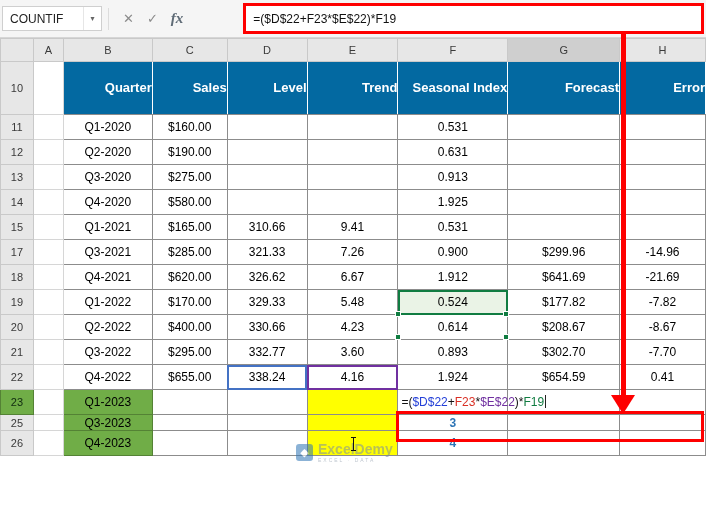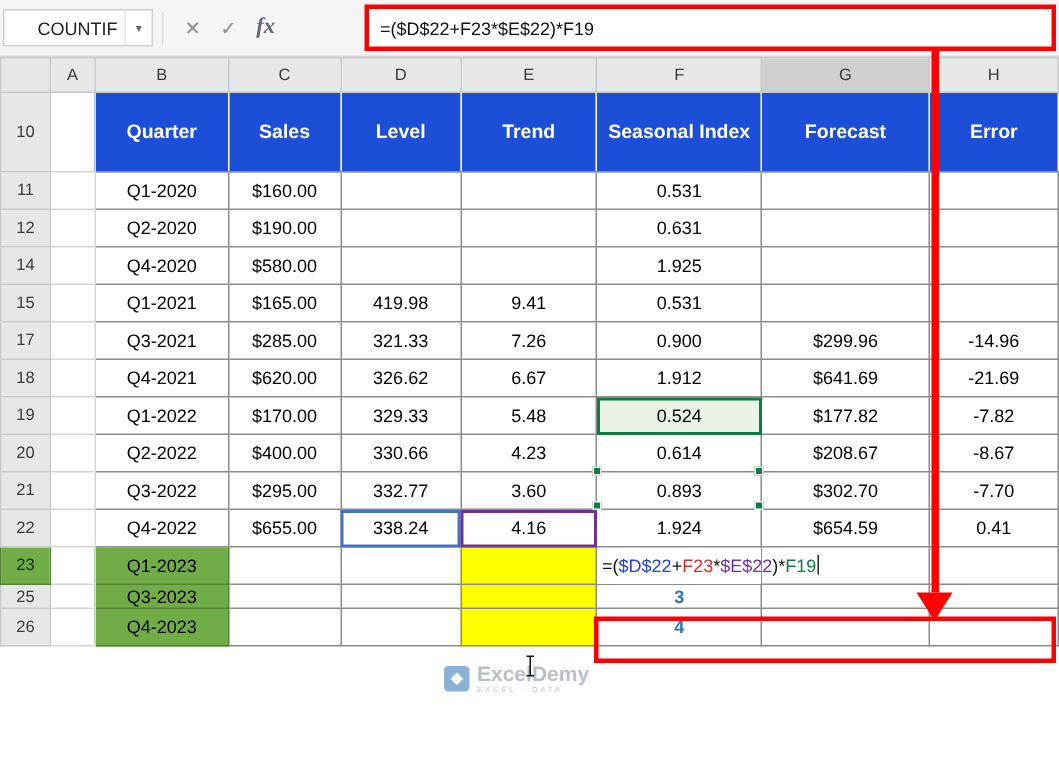--- a/index.html
+++ b/index.html
@@ -1,36 +1,36 @@
 <!DOCTYPE html>
 <html><head>
 <meta charset="utf-8">
 <style>
 *{box-sizing:border-box;margin:0;padding:0}
 body{background:#fff}
 .app{position:relative;width:706px;height:516px;overflow:hidden;background:#fff;font-family:"Liberation Sans",sans-serif}
 
 .fbar{display:flex;align-items:center;height:38px;background:#F5F5F5;border-bottom:1px solid #d6d6d6;padding:2px 2px}
-.namebox{display:flex;align-items:center;width:100px;height:25px;background:#fff;border:1px solid #cfcfcf;font-size:12px;color:#222;padding-left:22px}
+.namebox{display:flex;align-items:center;width:100px;height:25px;background:#fff;border:1px solid #cfcfcf;font-size:12px;color:#222;padding-left:7px}
 .nb-val{flex:1;overflow:hidden}
 .nb-arrow{width:18px;text-align:center;font-size:8px;color:#666;border-left:1px solid #e6e6e6;line-height:23px}
 .fdiv{width:1px;height:22px;background:#dcdcdc;margin:0 6px}
 .fbtns{display:flex;align-items:center;gap:13px;padding:0 8px;font-size:13px;color:#8b8b8b}
 .fx{font-style:italic;font-weight:700;color:#5f6b76;font-family:"Liberation Serif",serif;font-size:15px}
 .finput{flex:1;height:31px;margin-left:52px;background:#fff;border:3px solid #FE0000;display:flex;align-items:center;padding:0 7px;font-size:12px;color:#111;white-space:nowrap;overflow:hidden}
 
 table{border-collapse:collapse;table-layout:fixed}
 td,th{border:1px solid #D6D6D6;white-space:nowrap;font-weight:normal;padding:0;overflow:visible}
 .hdr{background:#E7E7E7;border-color:#C9C9C9;color:#3a3a3a;font-size:11px;text-align:center}
 th.colhdr{height:23px}
 th.colhdr.sel{background:#CFCFCF}
 td.rowhdr{text-align:center;font-size:11px}
 td.rowhdr.greenhdr{background:#70AD47;border-color:#548235;color:#102a10}
 td.plain{background:#fff}
-td.bluehdr{background:#1d4ed8;color:#fff;font-weight:700;font-size:13px;text-align:center;vertical-align:middle;white-space:normal;line-height:1.3;border:1px solid #fff;border-bottom-color:#8C8C8C}
+td.bluehdr{background:#0369a1;color:#fff;font-weight:700;font-size:13px;text-align:right;vertical-align:middle;white-space:normal;line-height:1.3;border:1px solid #fff;border-bottom-color:#8C8C8C}
 td.data{font-size:12px;color:#000;text-align:center;background:#fff}
 td.tb{border-color:#8C8C8C}
 td.green{background:#70AD47;border-color:#548235}
 td.yellow{background:#FFFF00}
 td.bluenum{color:#2E75B6;font-weight:700}
 td.refblue{outline:2px solid #4472C4;outline-offset:-2px}
 td.refpurple{outline:2px solid #7030A0;outline-offset:-2px}
 td.selgreen{outline:2px solid #107C41;outline-offset:-2px;background:#EAF3E6}
 td.fcell{text-align:left;position:relative}
 .cellformula{position:absolute;left:3px;top:5px;white-space:nowrap;font-size:12px;z-index:3}
@@ -122,36 +122,47 @@
           <td class="plain"></td>
           <td class="data tb">Q2-2020</td>
           <td class="data tb">$190.00</td>
           <td class="data tb"></td>
           <td class="data tb"></td>
           <td class="data tb">0.631</td>
           <td class="data tb"></td>
           <td class="data tb"></td>
         </tr>
         <tr style="height:25px">
+          <td class="hdr rowhdr">13</td>
+          <td class="plain"></td>
+          <td class="data tb">Q3-2020</td>
+          <td class="data tb">$275.00</td>
+          <td class="data tb"></td>
+          <td class="data tb"></td>
+          <td class="data tb">0.913</td>
+          <td class="data tb"></td>
+          <td class="data tb"></td>
+        </tr>
+        <tr style="height:25px">
           <td class="hdr rowhdr">14</td>
           <td class="plain"></td>
           <td class="data tb">Q4-2020</td>
           <td class="data tb">$580.00</td>
           <td class="data tb"></td>
           <td class="data tb"></td>
           <td class="data tb">1.925</td>
           <td class="data tb"></td>
           <td class="data tb"></td>
         </tr>
         <tr style="height:25px">
           <td class="hdr rowhdr">15</td>
           <td class="plain"></td>
           <td class="data tb">Q1-2021</td>
           <td class="data tb">$165.00</td>
-          <td class="data tb">419.98</td>
+          <td class="data tb">310.66</td>
           <td class="data tb">9.41</td>
           <td class="data tb">0.531</td>
           <td class="data tb"></td>
           <td class="data tb"></td>
         </tr>
         <tr style="height:25px">
           <td class="hdr rowhdr">17</td>
           <td class="plain"></td>
           <td class="data tb">Q3-2021</td>
           <td class="data tb">$285.00</td>

